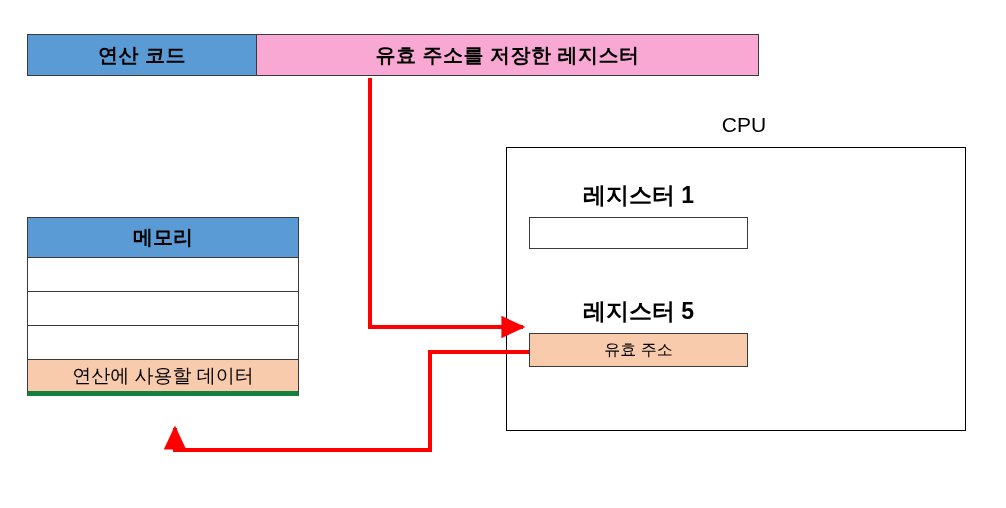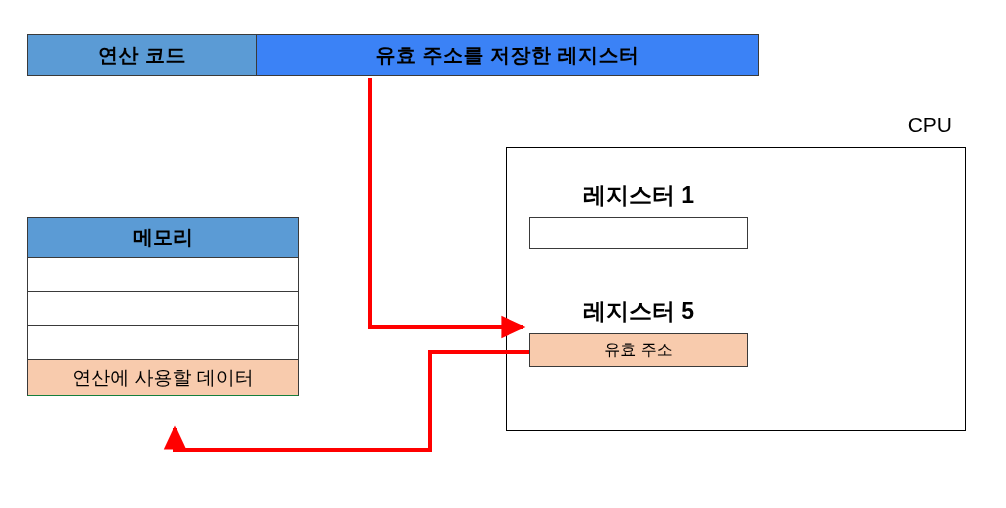--- a/index.html
+++ b/index.html
@@ -38,21 +38,21 @@
     font-size: 20px;
     color: #000000;
     letter-spacing: 0.5px;
   }
   .instr-opcode {
     width: 230px;
     background: #5B9BD5;
   }
   .instr-operand {
     flex: 1;
-    background: #3b82f6;
+    background: #f9a8d4;
     border-left: none;
   }
 
   
   .memory {
     position: absolute;
     left: 27px;
     top: 217px;
     width: 272px;
     box-sizing: border-box;
@@ -63,41 +63,41 @@
     border-bottom: none;
     height: 34px;
     display: flex;
     align-items: center;
     justify-content: center;
     background: #ffffff;
     font-size: 18px;
     color: #000000;
   }
   .mem-row:last-child {
-    border-bottom: 1px solid #15803d;
+    border-bottom: 5px solid #15803d;
   }
   .mem-row.header {
     background: #5B9BD5;
     font-weight: bold;
     font-size: 20px;
     height: 40px;
   }
   .mem-row.data {
     background: #F8CBAD;
     font-size: 19px;
     height: 37px;
   }
 
   
   .cpu-label {
     position: absolute;
-    left: 492px;
+    left: 514px;
     top: 113px;
     width: 460px;
-    text-align: right;
+    text-align: center;
     font-size: 21px;
     color: #000000;
   }
   .cpu-box {
     position: absolute;
     left: 506px;
     top: 147px;
     width: 460px;
     height: 284px;
     box-sizing: border-box;

